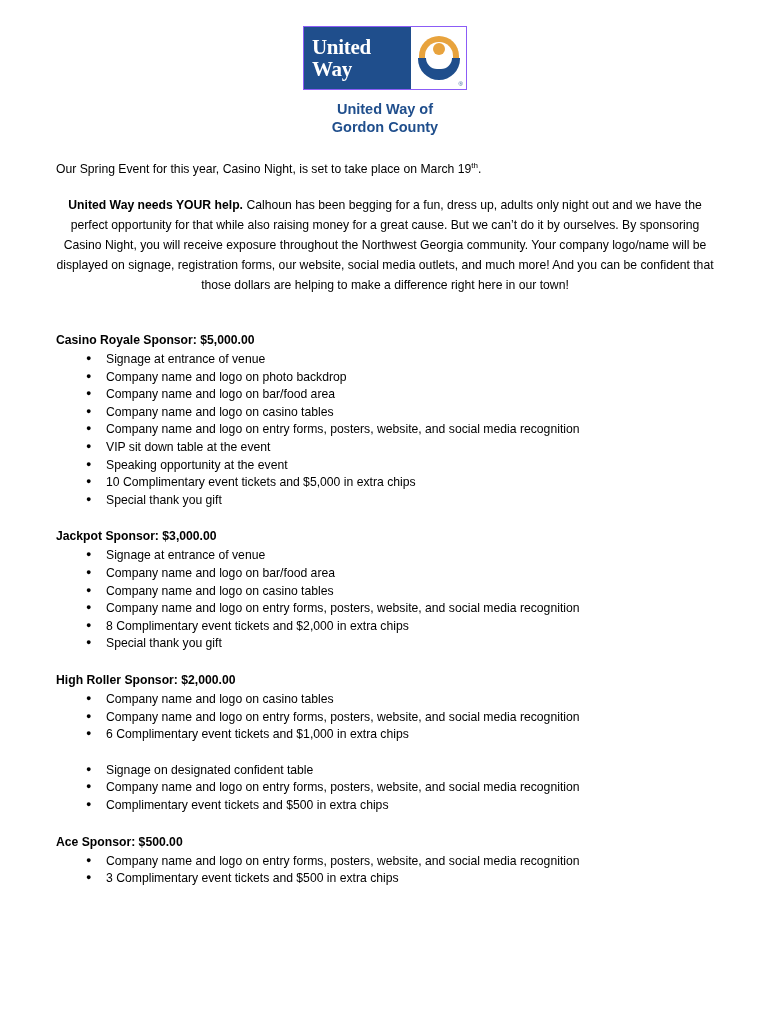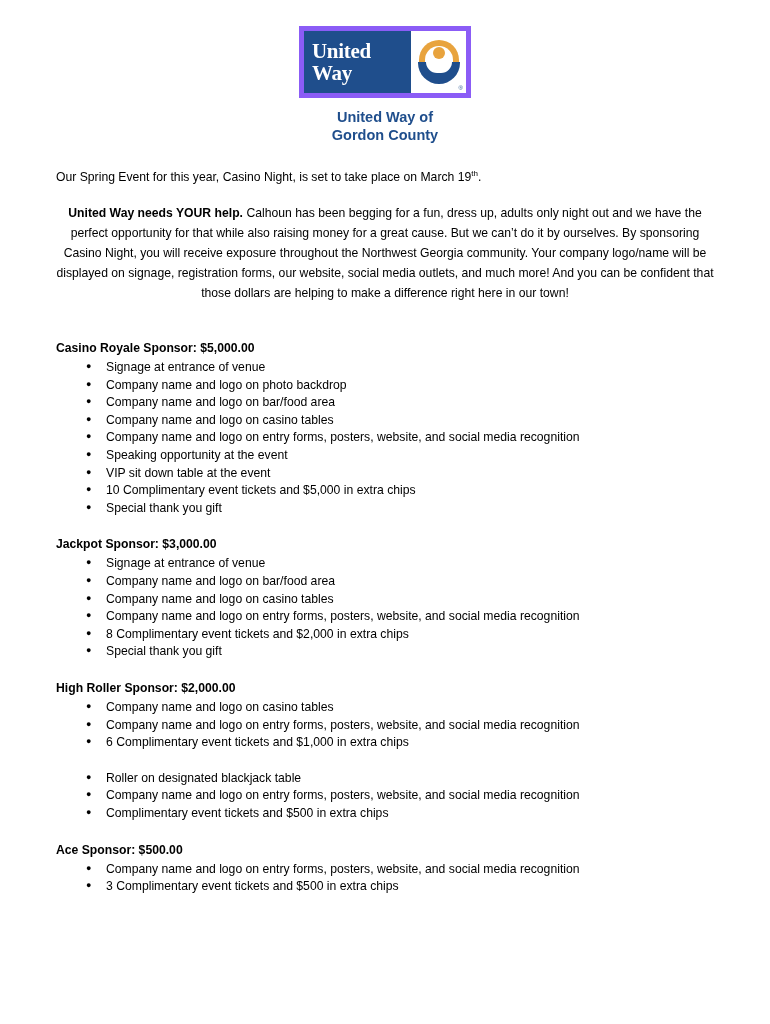--- a/index.html
+++ b/index.html
@@ -28,21 +28,21 @@
     width: 100%;
     display: flex;
     flex-direction: column;
     align-items: center;
     padding-top: 26px;
   }
   .logo-mark {
     width: 162px;
     height: 62px;
     display: flex;
-    border: 5px solid #8b5cf6;
+    border: 1px solid #8b5cf6;
   }
   .logo-left {
     background: #1f4e8c;
     flex: 0 0 107px;
     display: flex;
     flex-direction: column;
     justify-content: center;
     padding-left: 8px;
     box-sizing: border-box;
   }
@@ -218,22 +218,22 @@
     <div class="sections">
 
       <div class="section">
         <div class="section-title">Casino Royale Sponsor:  $5,000.00</div>
         <ul class="benefits">
           <li>Signage at entrance of venue</li>
           <li>Company name and logo on photo backdrop</li>
           <li>Company name and logo on bar/food area</li>
           <li>Company name and logo on casino tables</li>
           <li>Company name and logo on entry forms, posters, website, and social media recognition</li>
+          <li>VIP sit down table at the event</li>
           <li>Speaking opportunity at the event</li>
-          <li>VIP sit down table at the event</li>
           <li>10 Complimentary event tickets and $5,000 in extra chips</li>
           <li>Special thank you gift</li>
         </ul>
       </div>
 
       <div class="section">
         <div class="section-title">Jackpot Sponsor:  $3,000.00</div>
         <ul class="benefits">
           <li>Signage at entrance of venue</li>
           <li>Company name and logo on bar/food area</li>
@@ -248,21 +248,21 @@
         <div class="section-title">High Roller Sponsor: $2,000.00</div>
         <ul class="benefits">
           <li>Company name and logo on casino tables</li>
           <li>Company name and logo on entry forms, posters, website, and social media recognition</li>
           <li>6 Complimentary event tickets and $1,000 in extra chips</li>
         </ul>
       </div>
 
       <div class="section">
         <ul class="benefits">
-          <li>Roller on designated blackjack table</li>
+          <li>Signage on designated confident table</li>
           <li>Company name and logo on entry forms, posters, website, and social media recognition</li>
           <li> Complimentary event tickets and $500 in extra chips</li>
         </ul>
       </div>
 
       <div class="section">
         <div class="section-title">Ace Sponsor: $500.00</div>
         <ul class="benefits">
           <li>Company name and logo on entry forms, posters, website, and social media recognition</li>
           <li>3 Complimentary event tickets and $500 in extra chips</li>

